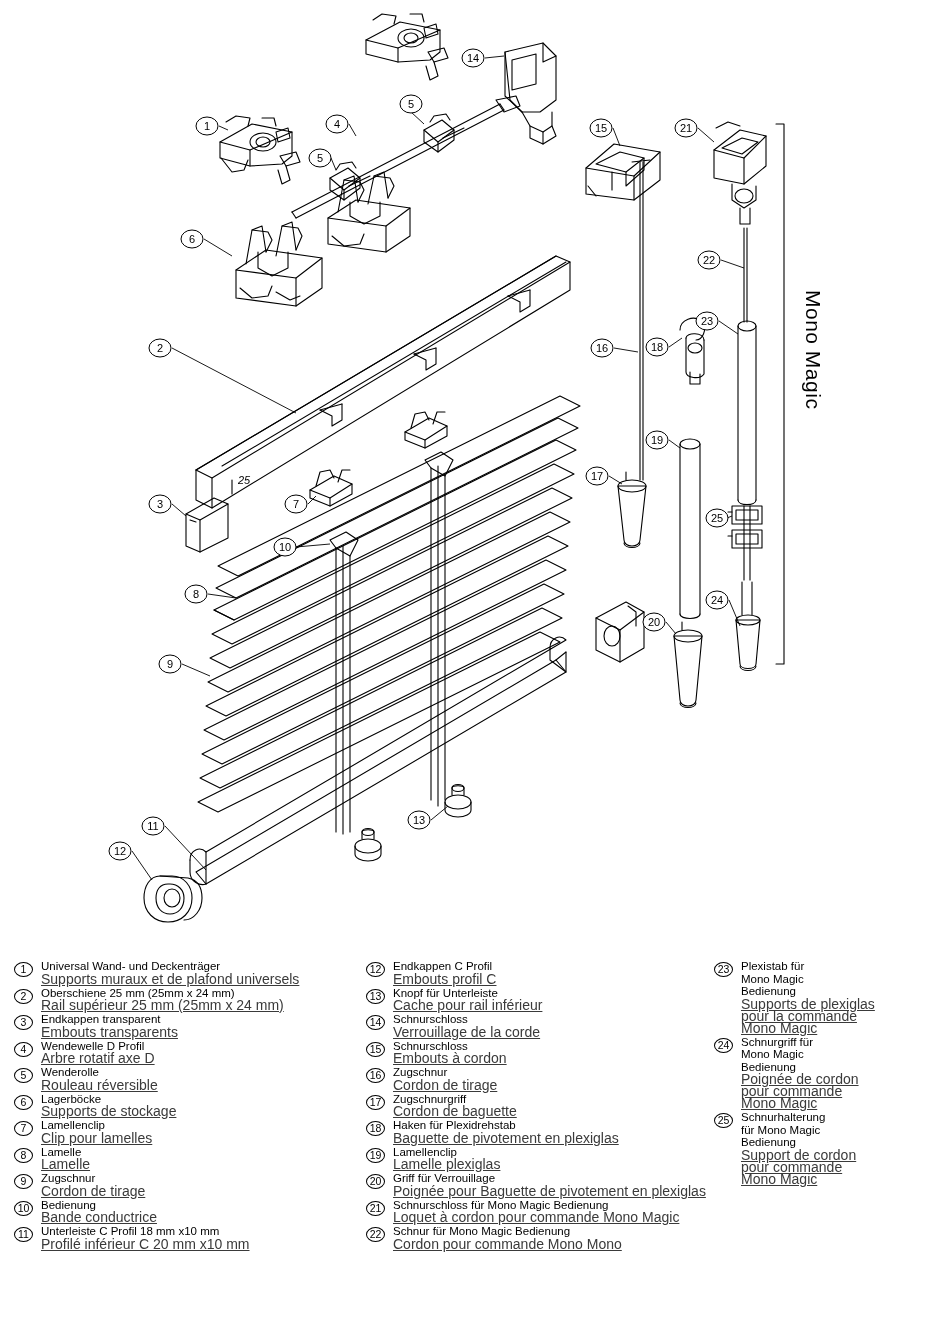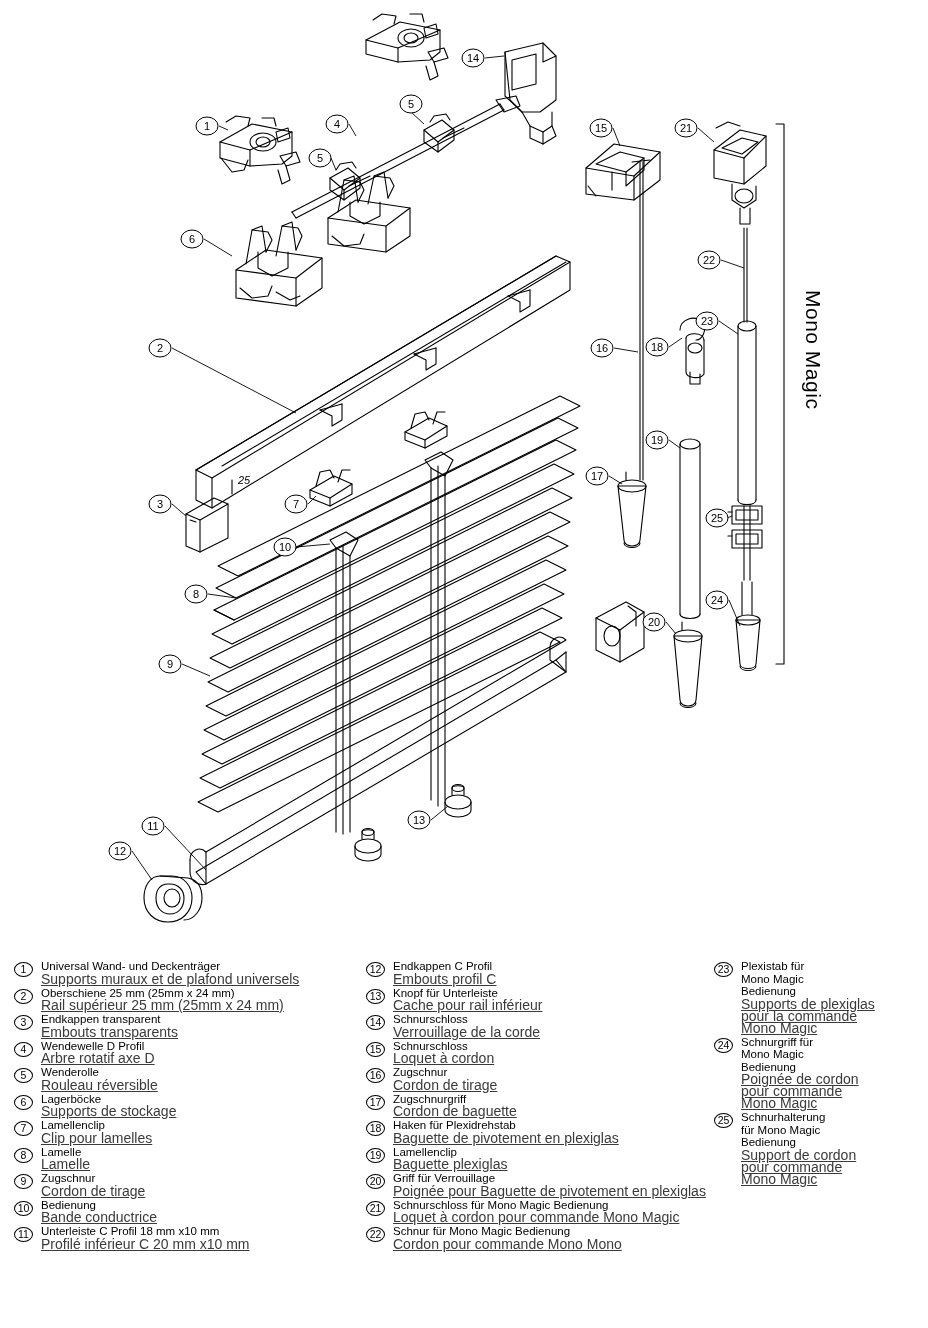--- a/index.html
+++ b/index.html
@@ -629,21 +629,21 @@
             <div class="de">Schnurschloss</div>
             <div class="fr">Verrouillage de la corde</div>
           </div>
         </div>
         <div class="legend-item">
           <div class="bullet">
             <div class="circ">15</div>
           </div>
           <div class="legend-text">
             <div class="de">Schnurschloss</div>
-            <div class="fr">Loquet à cordon</div>
+            <div class="fr">Embouts à cordon</div>
           </div>
         </div>
         <div class="legend-item">
           <div class="bullet">
             <div class="circ">16</div>
           </div>
           <div class="legend-text">
             <div class="de">Zugschnur</div>
             <div class="fr">Cordon de tirage</div>
           </div>
@@ -665,21 +665,21 @@
             <div class="de">Haken für Plexidrehstab</div>
             <div class="fr">Baguette de pivotement en plexiglas</div>
           </div>
         </div>
         <div class="legend-item">
           <div class="bullet">
             <div class="circ">19</div>
           </div>
           <div class="legend-text">
             <div class="de">Lamellenclip</div>
-            <div class="fr">Baguette plexiglas</div>
+            <div class="fr">Lamelle plexiglas</div>
           </div>
         </div>
         <div class="legend-item">
           <div class="bullet">
             <div class="circ">20</div>
           </div>
           <div class="legend-text">
             <div class="de">Griff für Verrouillage</div>
             <div class="fr">Poignée pour Baguette de pivotement en plexiglas</div>
           </div>

